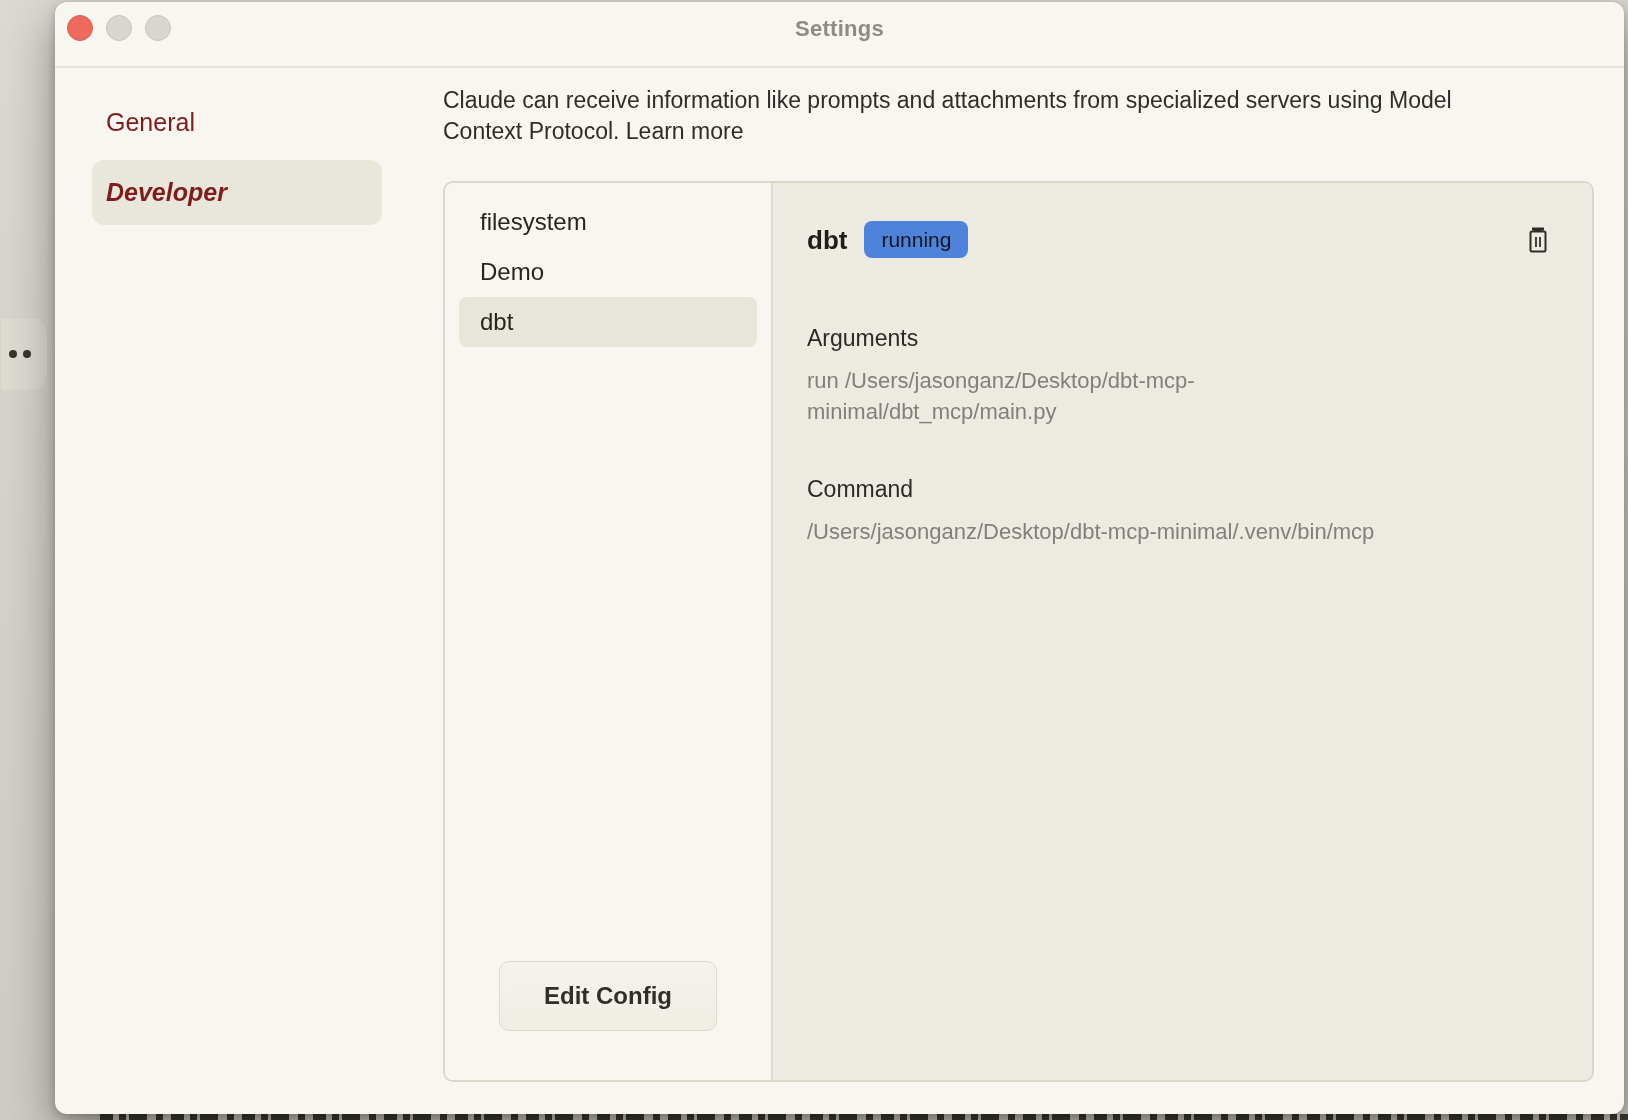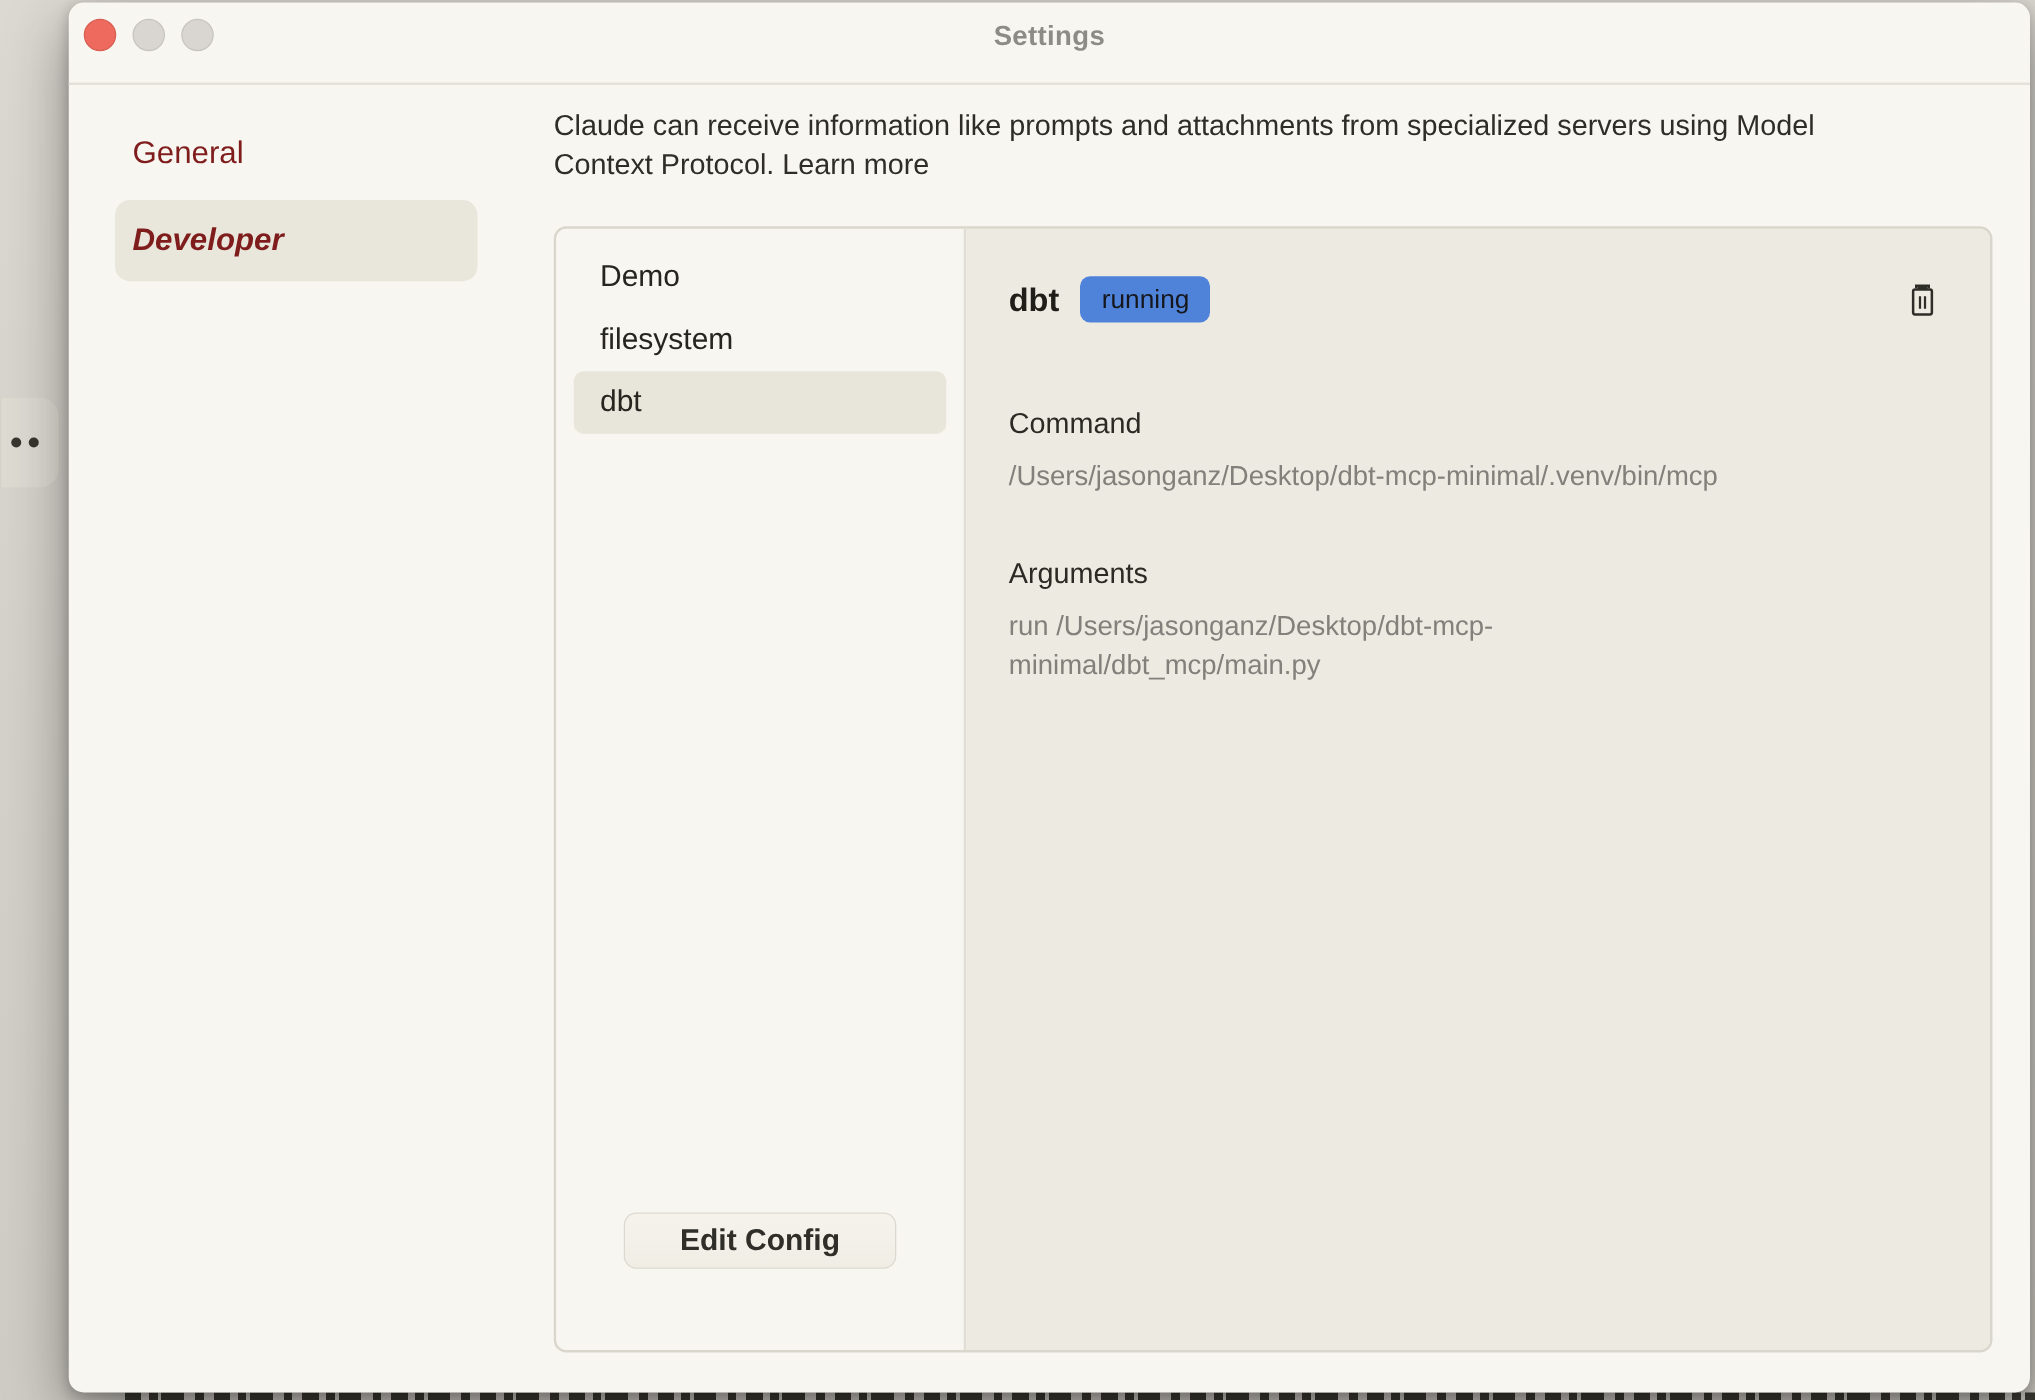--- a/index.html
+++ b/index.html
@@ -80,22 +80,22 @@
     padding-top:14px;
   }
   .server-item {
     height:50px; line-height:50px; margin:0 14px; padding:0 21px;
     font-size:24px; color:#26251f; border-radius:8px; cursor:default;
     white-space:nowrap; overflow:hidden;
   }
   .server-item.selected { background:#e8e5da; }
 
   .edit-config-btn {
-    position:absolute; bottom:65px; left:50%; transform:translateX(-50%);
-    width:218px; height:45px; border-radius:10px;
+    position:absolute; bottom:49px; left:50%; transform:translateX(-50%);
+    width:218px; height:70px; border-radius:10px;
     border:1px solid #dbd8ce;
     background:linear-gradient(180deg,#f5f3eb,#efede4);
     font-family:"Liberation Sans", sans-serif;
     font-size:24px; font-weight:bold; color:#2f2e29; cursor:pointer;
   }
 
   
   .detail {
     flex:1; background:#edeae2; padding:38px 32px 0 34px; position:relative;
   }
@@ -145,22 +145,22 @@
       <div class="side-item selected">Developer</div>
     </nav>
 
     <div class="main">
 
       <p class="desc"><span>Claude can receive information like prompts and attachments from specialized servers using Model Context Protocol.</span> <a>Learn more</a></p>
 
       <div class="panel">
 
         <div class="server-col">
+          <div class="server-item">filesystem</div>
           <div class="server-item">Demo</div>
-          <div class="server-item">filesystem</div>
           <div class="server-item selected">dbt</div>
           <button class="edit-config-btn">Edit Config</button>
         </div>
 
         <div class="detail">
 
           <div class="detail-header">
             <span class="server-name">dbt</span>
             <span class="status-badge">running</span>
             <button class="trash-btn">
@@ -169,27 +169,27 @@
                   <path d="M8 4 h8" stroke-width="2.5"></path>
                   <path d="M7 4.5 v-2 h10 v2" stroke-width="2"></path>
                   <rect x="4.5" y="5.5" width="15" height="20" rx="1.5"></rect>
                   <path d="M10 11 v10 M14 11 v10" stroke-width="1.8"></path>
                 </g>
               </svg>
             </button>
           </div>
 
           <div class="section">
-            <div class="section-label">Command</div>
-            <div class="section-value nowrap">/Users/jasonganz/Desktop/dbt-mcp-minimal/.venv/bin/mcp</div>
+            <div class="section-label">Arguments</div>
+            <div class="section-value wrap">run /Users/jasonganz/Desktop/dbt-mcp-minimal/dbt_mcp/main.py</div>
           </div>
 
           <div class="section">
-            <div class="section-label">Arguments</div>
-            <div class="section-value wrap">run /Users/jasonganz/Desktop/dbt-mcp-minimal/dbt_mcp/main.py</div>
+            <div class="section-label">Command</div>
+            <div class="section-value nowrap">/Users/jasonganz/Desktop/dbt-mcp-minimal/.venv/bin/mcp</div>
           </div>
 
         </div>
       </div>
 
     </div>
   </div>
 </div>
 
 </body></html>

